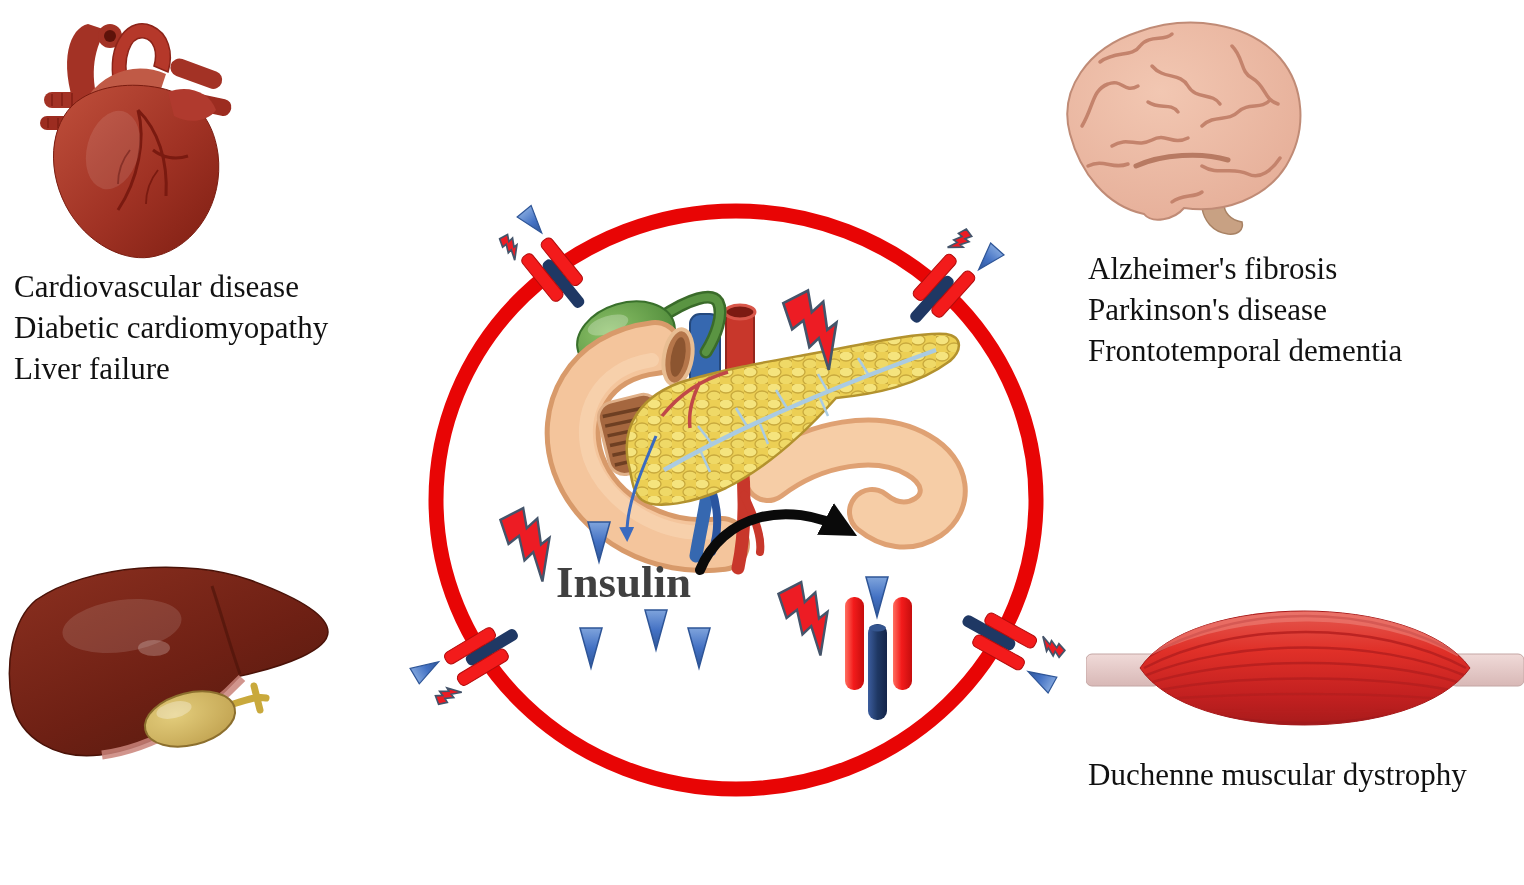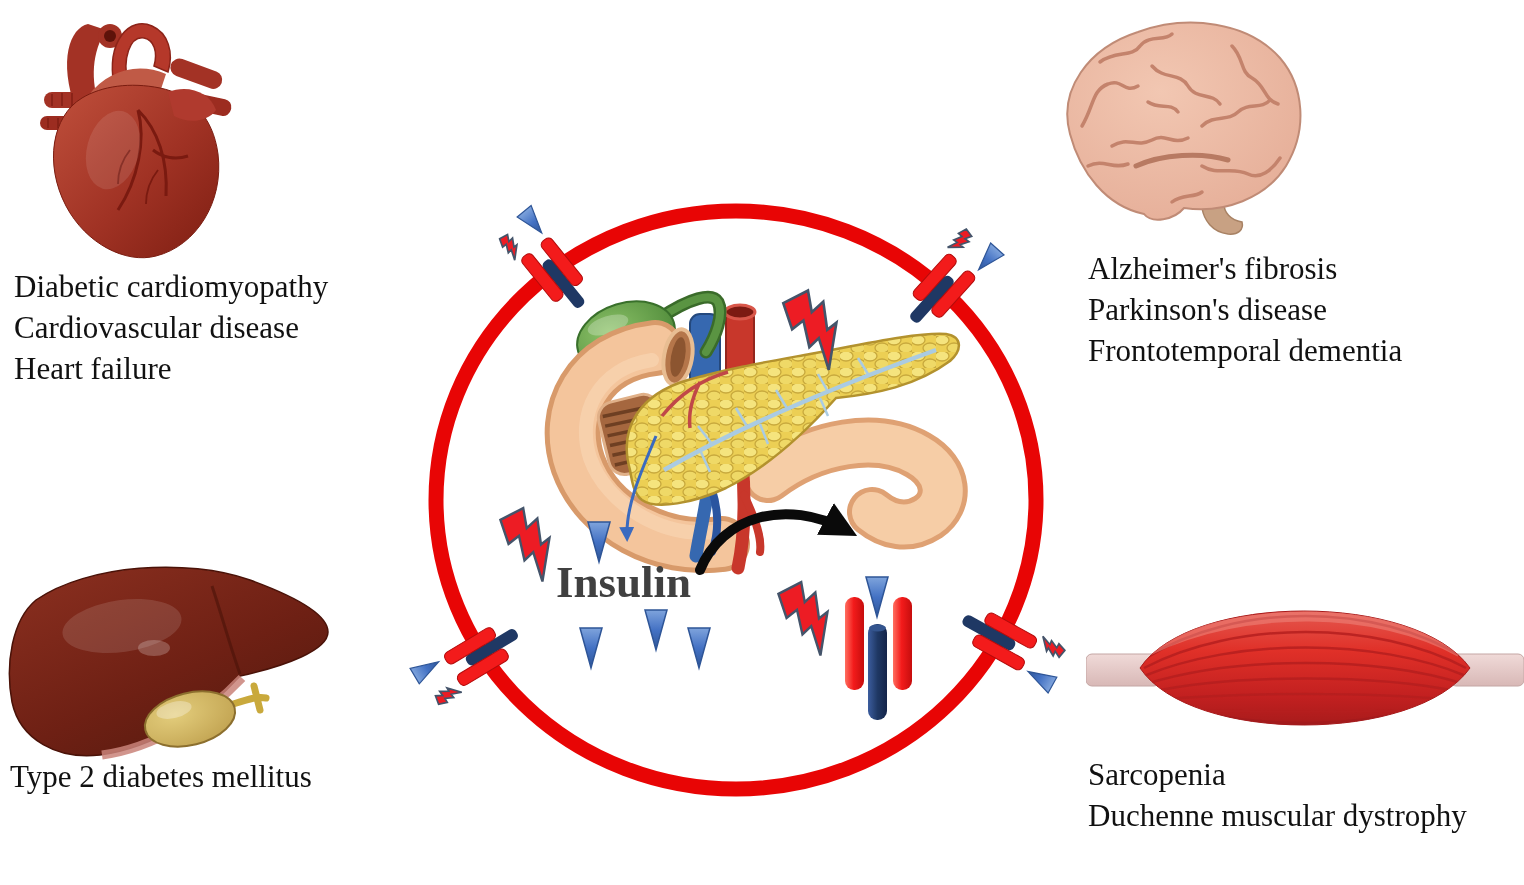--- a/index.html
+++ b/index.html
@@ -257,31 +257,29 @@
     <path d="M 80,130 C 170,132 270,132 358,130"></path>
     <path d="M 94,140 C 180,152 260,152 344,140"></path>
   </g>
   <path d="M 64,70 C 160,24 290,26 374,72" stroke="#f08d84" stroke-width="10" fill="none" opacity="0.5" clip-path="url(#clipMus)"></path>
   <path d="M 70,118 C 160,150 280,150 368,116 C 300,160 140,160 70,118 Z" fill="#99181f" opacity="0.4" clip-path="url(#clipMus)"></path>
 </svg>
 
 <div id="insulin-label">Insulin</div>
 
 <div class="disease-list" style="left:14px;top:266px">
+  <span class="disease-line">Cardiovascular disease</span>
   <span class="disease-line">Diabetic cardiomyopathy</span>
-  <span class="disease-line">Cardiovascular disease</span>
-  <span class="disease-line">Heart failure</span>
+  <span class="disease-line">Liver failure</span>
 </div>
 
 <div class="disease-list" style="left:1088px;top:248px">
   <span class="disease-line">Alzheimer's fibrosis</span>
   <span class="disease-line">Parkinson's disease</span>
   <span class="disease-line">Frontotemporal dementia</span>
 </div>
 
 <div class="disease-list" style="left:10px;top:756px">
-  <span class="disease-line">Type 2 diabetes mellitus</span>
 </div>
 
 <div class="disease-list" style="left:1088px;top:754px">
-  <span class="disease-line">Sarcopenia</span>
   <span class="disease-line">Duchenne muscular dystrophy</span>
 </div>
 
 </body></html>

